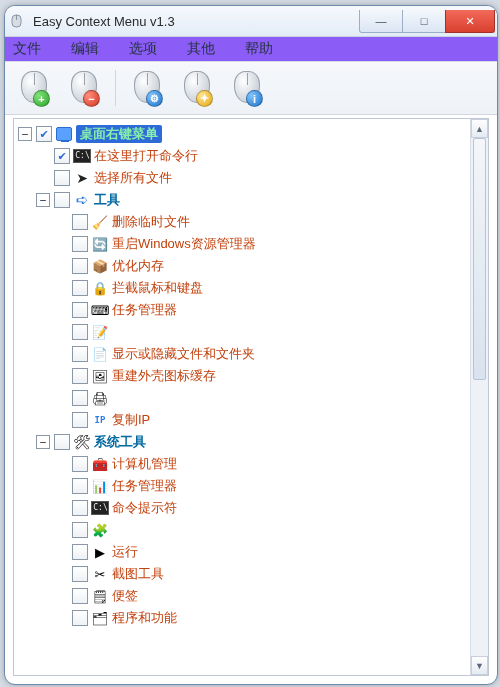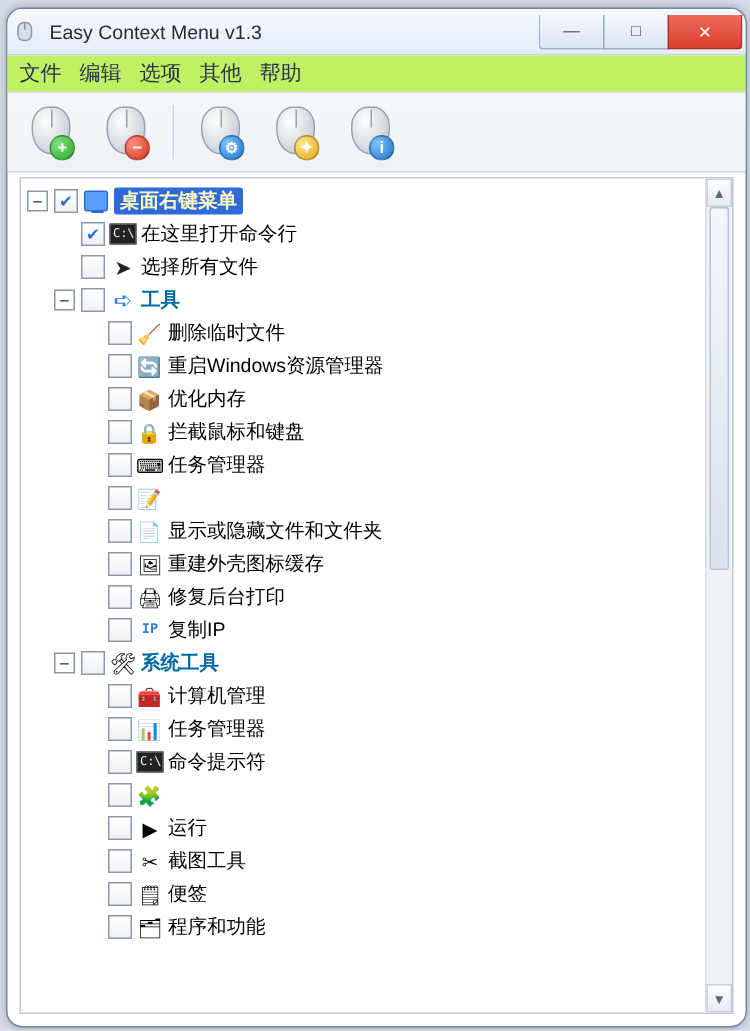--- a/index.html
+++ b/index.html
@@ -46,24 +46,24 @@
   .winbtn:first-child { border-bottom-left-radius:3px;}
   .winbtn.close {
     background: linear-gradient(#f26a5a,#d9402e);
     color:#fff; border-color:#a33027;
     border-bottom-right-radius:3px;
     width:48px;
   }
   
   .menubar {
     height:24px;
-    background:#bef264;
+    background:#8b5cf6;
     border-bottom:1px solid #d6dce5;
     display:flex; align-items:center;
-    padding-left:8px; gap:12px;
+    padding-left:8px; gap:30px;
     font-size:14px; color:#273245;font-family:Liberation Serif, serif;
   }
   .menubar span { cursor:default; }
   
   .toolbar {
     height:52px;
     background: linear-gradient(#f6f8fb,#eef2f7);
     border-bottom:1px solid #d0d7e1;
     display:flex; align-items:center;
     padding-left:6px; gap:4px;
@@ -146,26 +146,26 @@
     border:1px solid #8a97a7;
     background:linear-gradient(#fff,#eef1f5);
     display:inline-flex; align-items:center; justify-content:center;
     margin-right:4px; font-size:11px; color:#2b6cd4;
   }
   .icon {
     width:16px; height:16px; margin-right:4px;
     display:inline-flex; align-items:center; justify-content:center;
     font-size:13px;
   }
-  .lbl { color:#000000; }
+  .lbl { color:#c2410c; }
   .sel {
     background:#2f6bd8; color:#fff;
     padding:0 4px; border-radius:2px;
   }
-  .sel .lbl{ color:#fef9c3; font-weight:bold;}
+  .sel .lbl{ color:#86efac; font-weight:bold;}
   .goldlbl { color:#0369a1; font-weight:bold; }
   
   .i-monitor{width:16px;height:12px;border:1px solid #2b6cd4;background:#5aa0ff;border-radius:2px;position:relative;}
   .i-monitor::after{content:"";position:absolute;left:4px;top:12px;width:8px;height:2px;background:#2b6cd4;}
   .i-cmd{width:16px;height:12px;background:#222;border:1px solid #555;color:#eee;font:8px/12px monospace;text-align:left;padding-left:1px;}
   .i-cursor{font-size:14px;color:#222;}
   .i-arrow{color:#2a7de1;font-size:15px;}
   .i-hammer{font-size:14px;}
 </style>
 </head>
@@ -328,21 +328,20 @@
             <span class="chk"></span>
             <span class="icon">🖼</span>
             <span class="lbl">重建外壳图标缓存</span>
           </div>
           <div class="row">
             <span class="sp"></span>
             <span class="sp"></span>
             <span class="sp"></span>
             <span class="chk"></span>
             <span class="icon">🖨</span>
-            <span class="lbl">修复后台打印</span>
           </div>
           <div class="row">
             <span class="sp"></span>
             <span class="sp"></span>
             <span class="sp"></span>
             <span class="chk"></span>
             <span class="icon" style="font:9px/1 monospace;color:#2a7de1;font-weight:bold">IP</span>
             <span class="lbl">复制IP</span>
           </div>
         </div>

